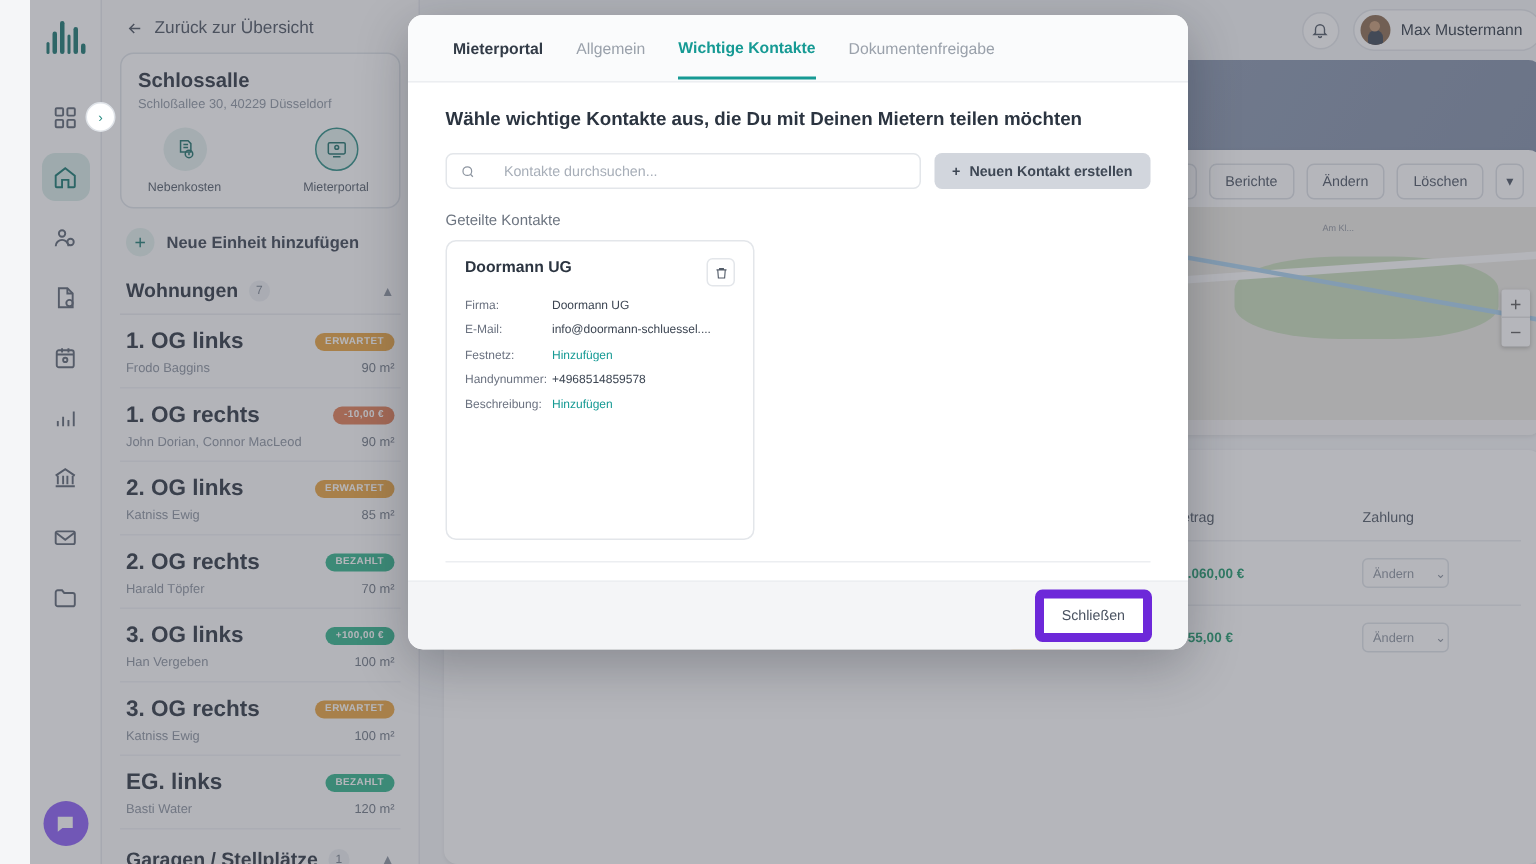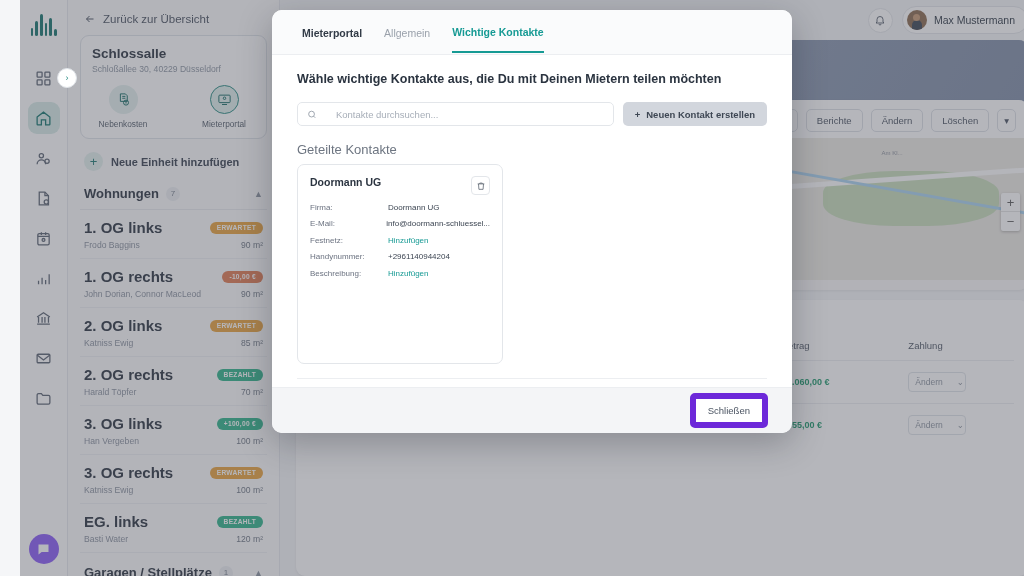--- a/index.html
+++ b/index.html
@@ -168,29 +168,29 @@
   .srch {
     flex: 1; height: 24px; border: 1px solid #e3e6ea; border-radius: 5px; background: #fff;
     display: flex; align-items: center; gap: 19px; padding: 0 9px;
   }
   .srch svg { width: 11px; height: 11px; color: #8e96a1; }
   .srch input { border: 0; outline: 0; font-size: 9.5px; color: #3a424e; width: 100%;
                 font-family: "Liberation Sans", sans-serif; background: transparent; }
   .srch input::placeholder { color: #a7aeb8; }
   .new-btn { background: #d2d6dd; border: 0; border-radius: 5px; font-size: 9.5px; font-weight: bold;
              color: #3e4754; padding: 0 12px; display: flex; align-items: center; gap: 6px; }
-  .sec-lbl { font-size: 13px; color: #6d7581; margin: 16px 0 7px; }
+  .sec-lbl { font-size: 10px; color: #6d7581; margin: 16px 0 7px; }
   .contact-card { width: 206px; height: 200px; border: 1px solid #e3e6ea; border-radius: 7px; padding: 11px 12px; }
   .cc-head { display: flex; align-items: flex-start; }
   .cc-name { font-size: 10.5px; font-weight: bold; color: #2b3440; }
   .cc-del { margin-left: auto; width: 19px; height: 19px; border: 1px solid #e3e6ea; border-radius: 4px;
             display: flex; align-items: center; justify-content: center; color: #525b68; }
   .cc-del svg { width: 10px; height: 10px; }
   .cc-row { display: flex; margin-top: 7.5px; font-size: 8px; }
-  .cc-k { width: 78px; color: #6b7280; }
+  .cc-k { width: 58px; color: #6b7280; }
   .cc-v { color: #3c4552; overflow: hidden; white-space: nowrap; }
   .cc-v.link { color: #169a94; }
   .note { display: flex; align-items: center; gap: 8px; margin: 14px 0 0; padding-top: 13px;
           border-top: 1px solid #eceef1; }
   .modal-foot { height: 46px; background: #f4f5f7; border-top: 1px solid #eceef1;
                 display: flex; align-items: center; justify-content: flex-end; padding-right: 24px; }
   .close-btn { font-size: 9.5px; color: #4b5462; background: #fff; border: 6px solid #6d28d9;
                border-radius: 5px; padding: 6px 12px; }
 </style>
 </head>
@@ -529,20 +529,21 @@
     </div>
   </div>
 
   <div class="dim"></div>
 
   <div class="modal">
     <div class="tabs">
       <div class="tab dark">Mieterportal</div>
       <div class="tab">Allgemein</div>
       <div class="tab active">Wichtige Kontakte</div>
+      <div class="tab">Dokumentenfreigabe</div>
     </div>
 
     <div class="modal-body">
       <div class="modal-h1">Wähle wichtige Kontakte aus, die Du mit Deinen Mietern teilen möchten</div>
 
       <div class="srch-row">
         <div class="srch">
           <svg viewBox="0 0 24 24" fill="none" stroke="currentColor" stroke-width="2">
               <circle cx="11" cy="11" r="7"></circle>
               <path d="M20 20l-4-4"></path>
@@ -573,21 +574,21 @@
         <div class="cc-row">
           <span class="cc-k">E-Mail:</span>
           <span class="cc-v">info@doormann-schluessel....</span>
         </div>
         <div class="cc-row">
           <span class="cc-k">Festnetz:</span>
           <span class="cc-v link">Hinzufügen</span>
         </div>
         <div class="cc-row">
           <span class="cc-k">Handynummer:</span>
-          <span class="cc-v">+2961140944204</span>
+          <span class="cc-v">+4968514859578</span>
         </div>
         <div class="cc-row">
           <span class="cc-k">Beschreibung:</span>
           <span class="cc-v link">Hinzufügen</span>
         </div>
       </div>
 
       <div class="note">
         
         

